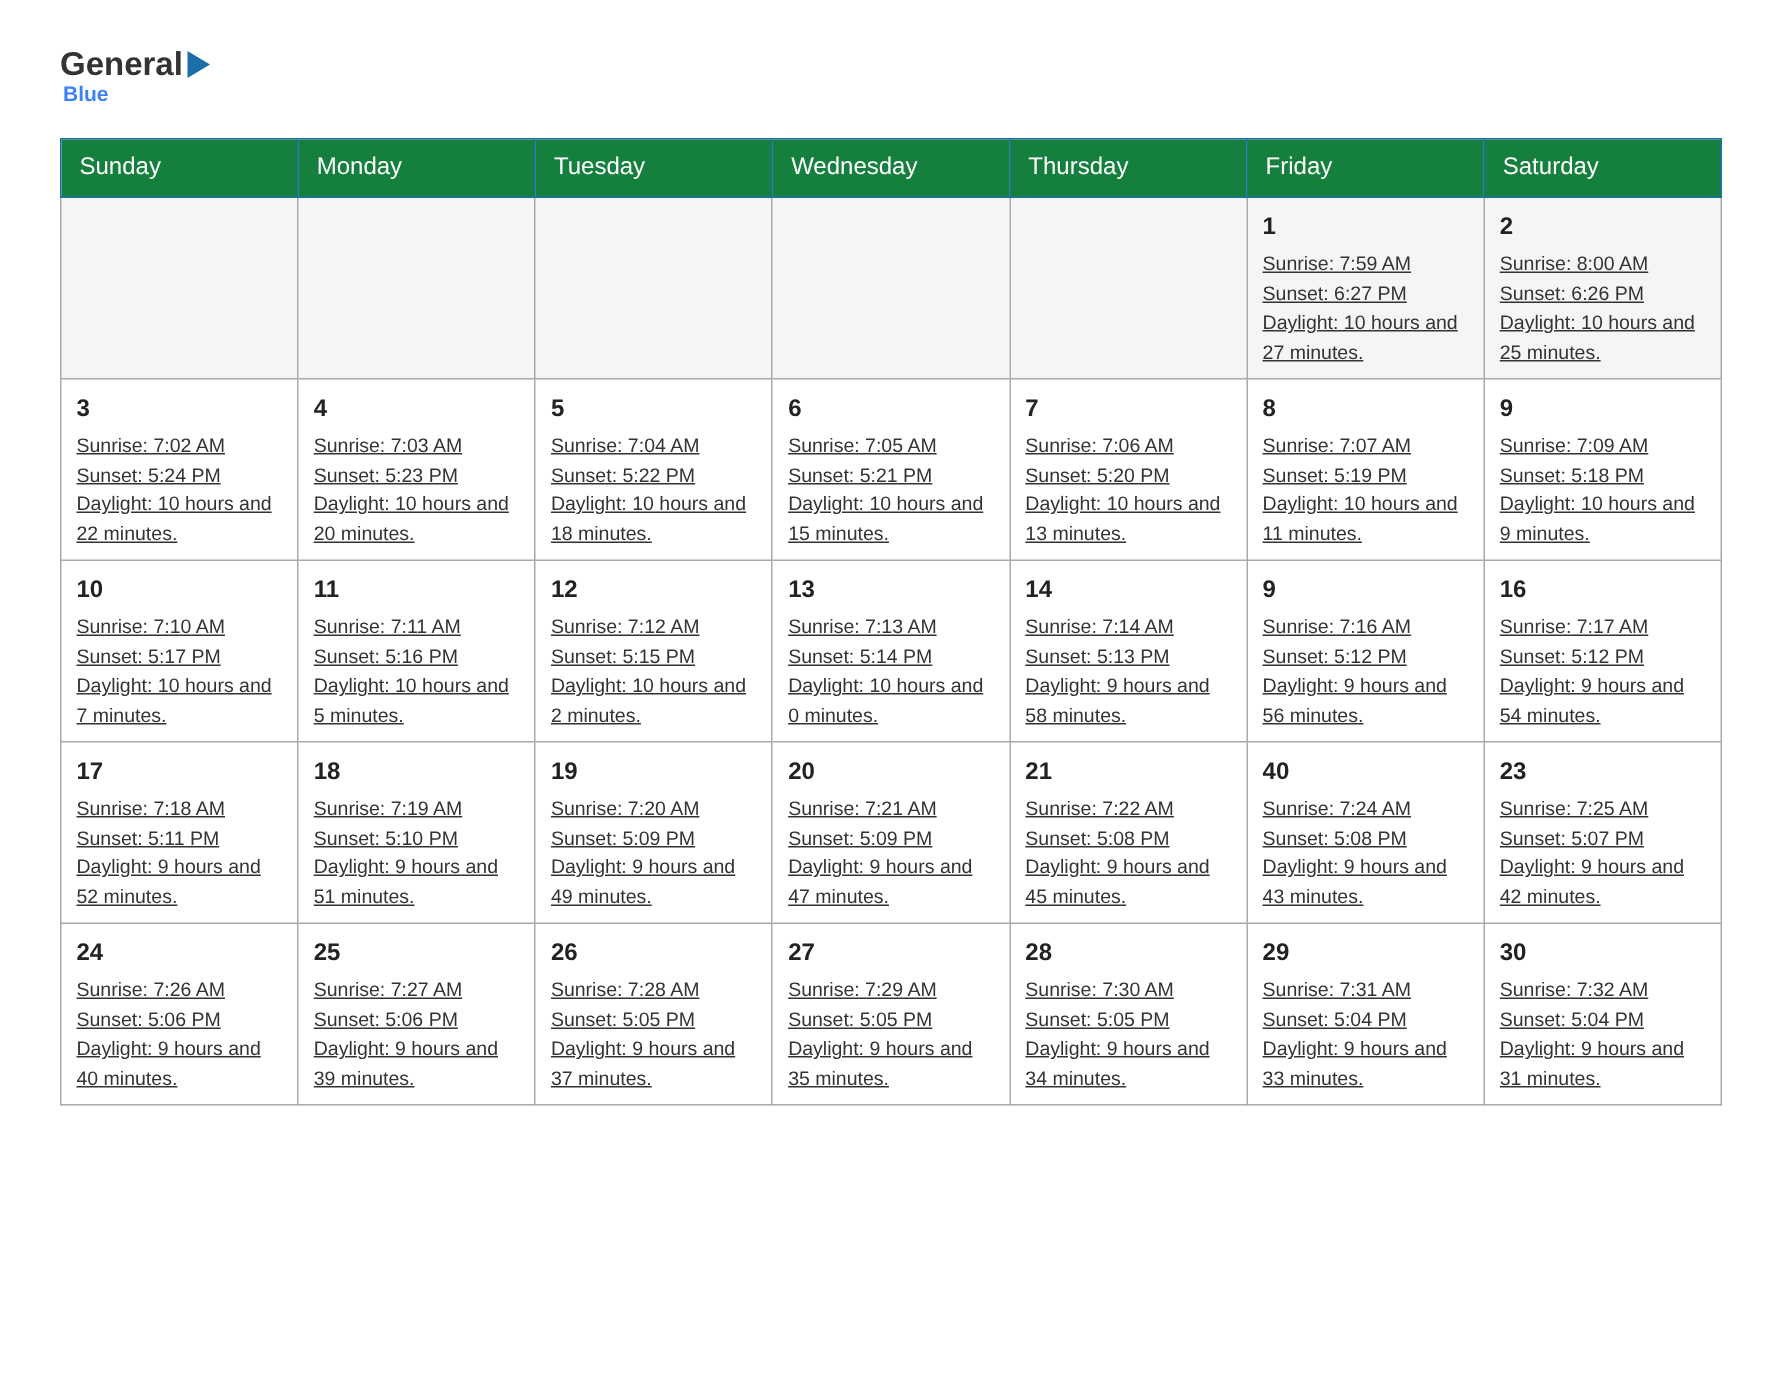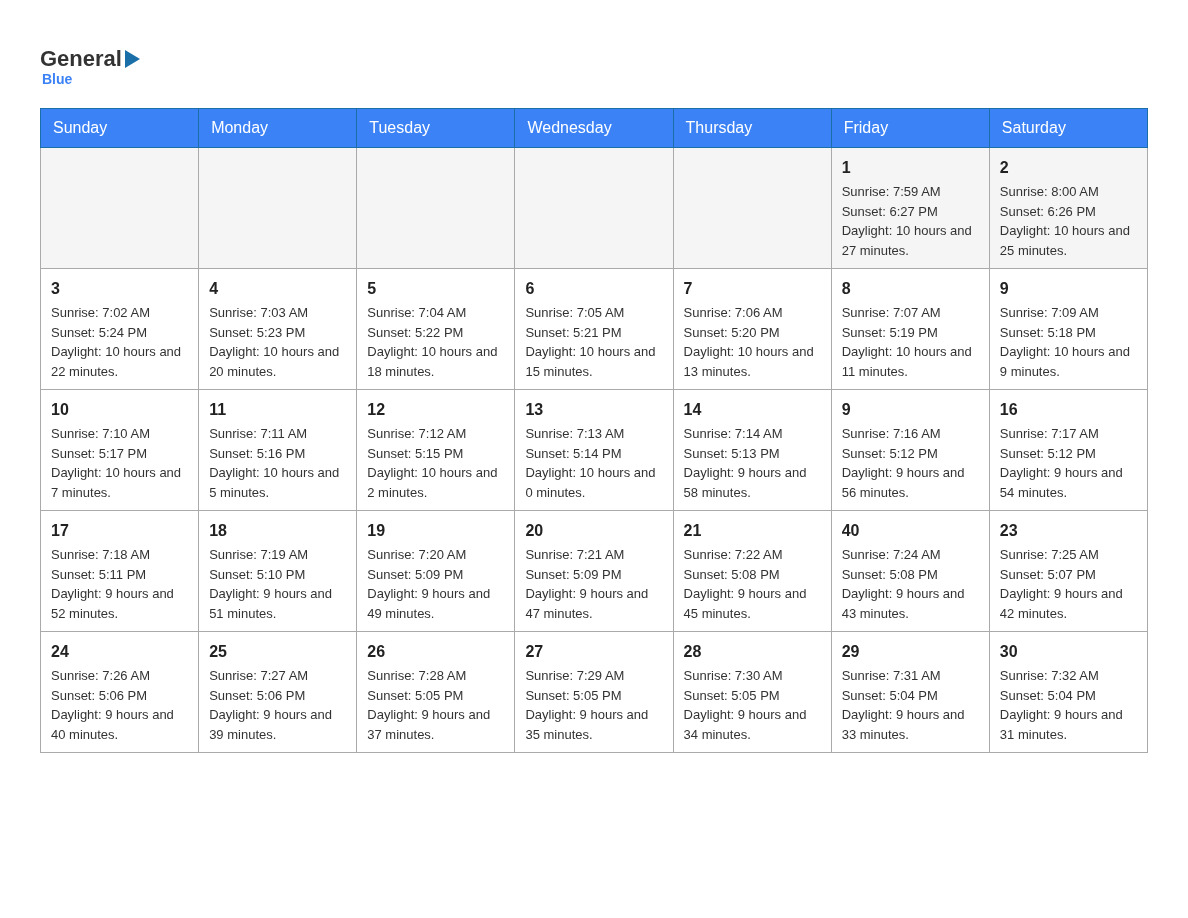--- a/index.html
+++ b/index.html
@@ -9,21 +9,20 @@
       color: #222;
       padding: 30px 40px;
       width: 1188px;
       min-height: 918px;
     }
     .header-area {
       display: flex;
       justify-content: space-between;
       align-items: flex-start;
       margin-bottom: 20px;
-      margin-top: 16px;
     }
     .logo {
       display: flex;
       flex-direction: column;
       align-items: flex-start;
     }
     .title-area { text-align: right; }
     .month-title {
       font-size: 52px;
       font-weight: normal;
@@ -34,21 +33,21 @@
       font-size: 20px;
       color: #444;
       margin-top: 4px;
     }
     .calendar {
       width: 100%;
       border-collapse: collapse;
       border: 1px solid #999;
     }
     .calendar th {
-      background-color: #3b82f6;
+      background-color: #15803d;
       color: white;
       font-size: 16px;
       font-weight: normal;
       padding: 10px 12px;
       text-align: left;
       border: 1px solid #1a6fa8;
     }
     .calendar td {
       vertical-align: top;
       padding: 8px 10px;
@@ -63,20 +62,21 @@
     }
     .day-number {
       font-size: 16px;
       font-weight: bold;
       color: #222;
       margin-bottom: 2px;
     }
     .day-info {
       color: #333;
       font-size: 13px;
+      text-decoration: underline;
     }
     .empty-cell { background: #f5f5f5; }
   </style>
 </head>
 <body>
 
 <div class="header-area">
   <div class="logo">
     <div style="display:flex;align-items:center;">
       <span style="font-size:22px;font-weight:bold;color:#333;">General</span>

